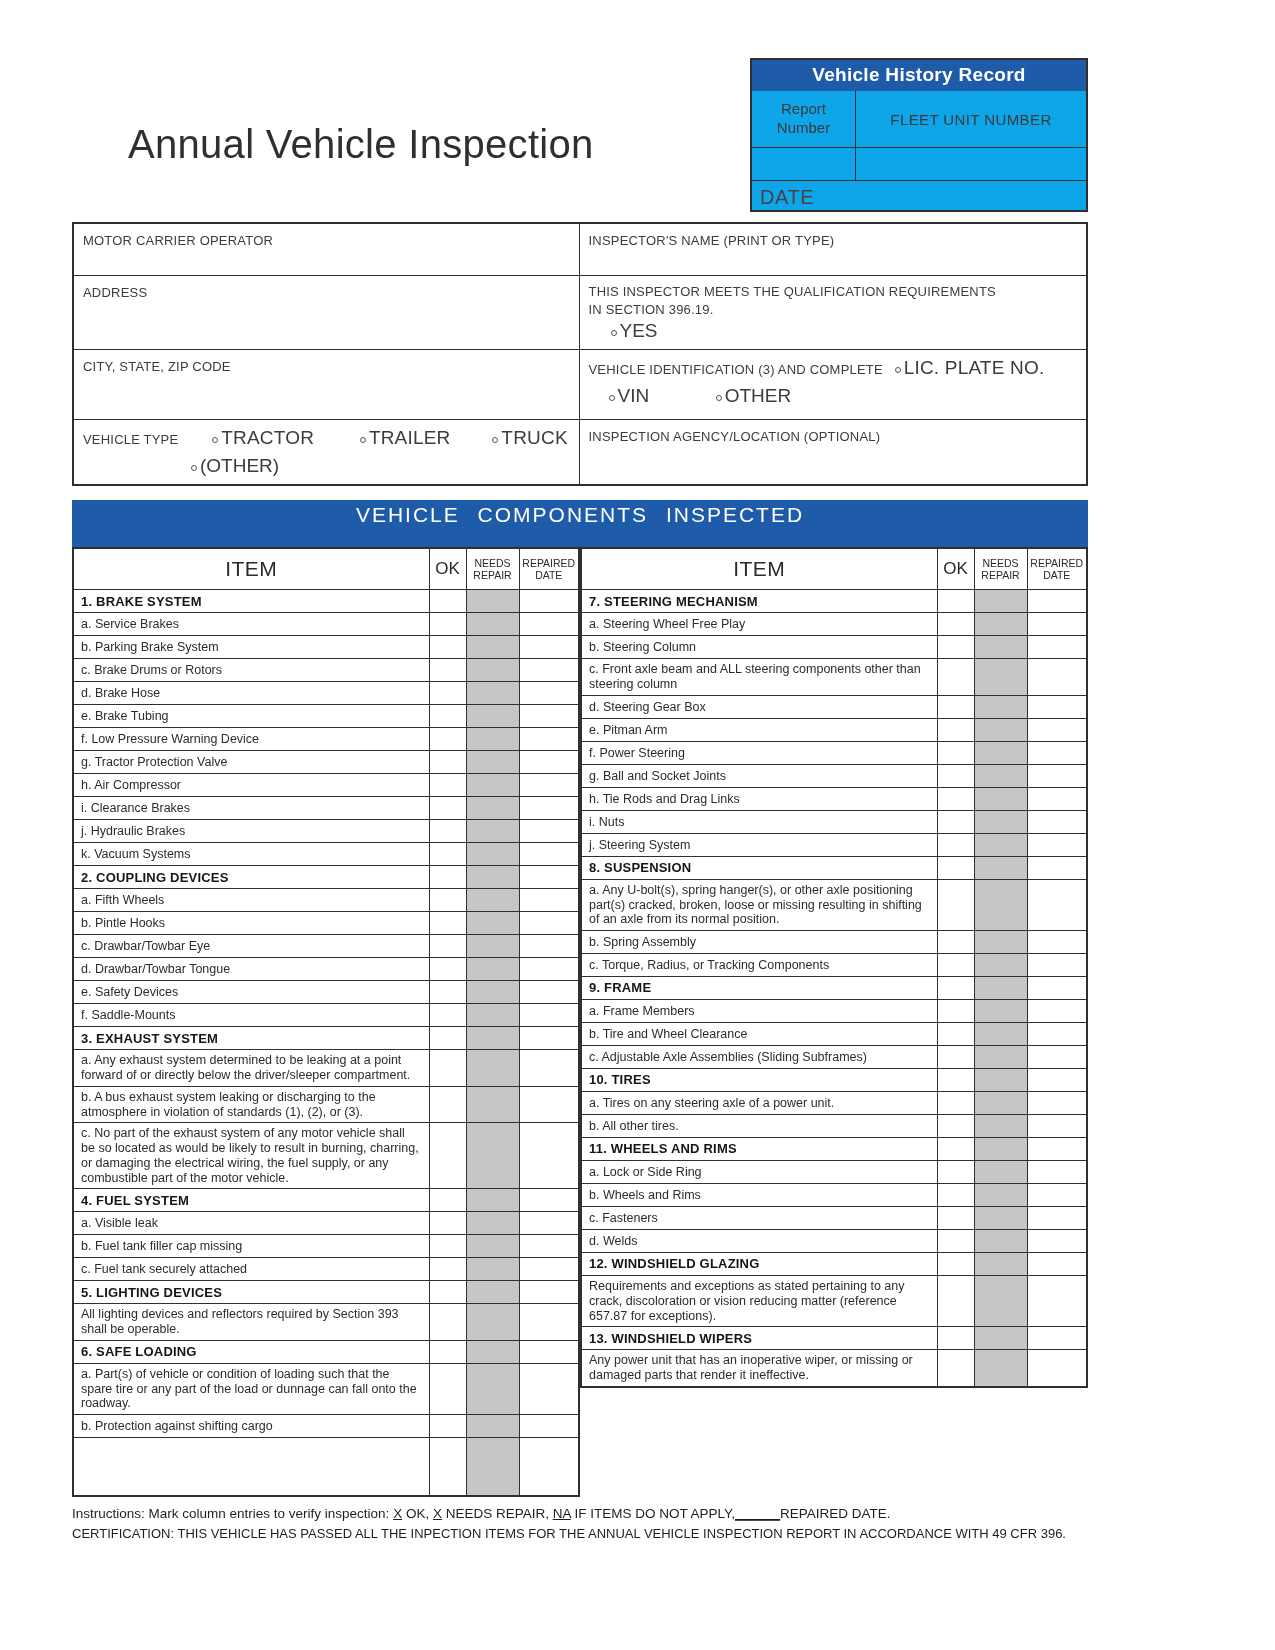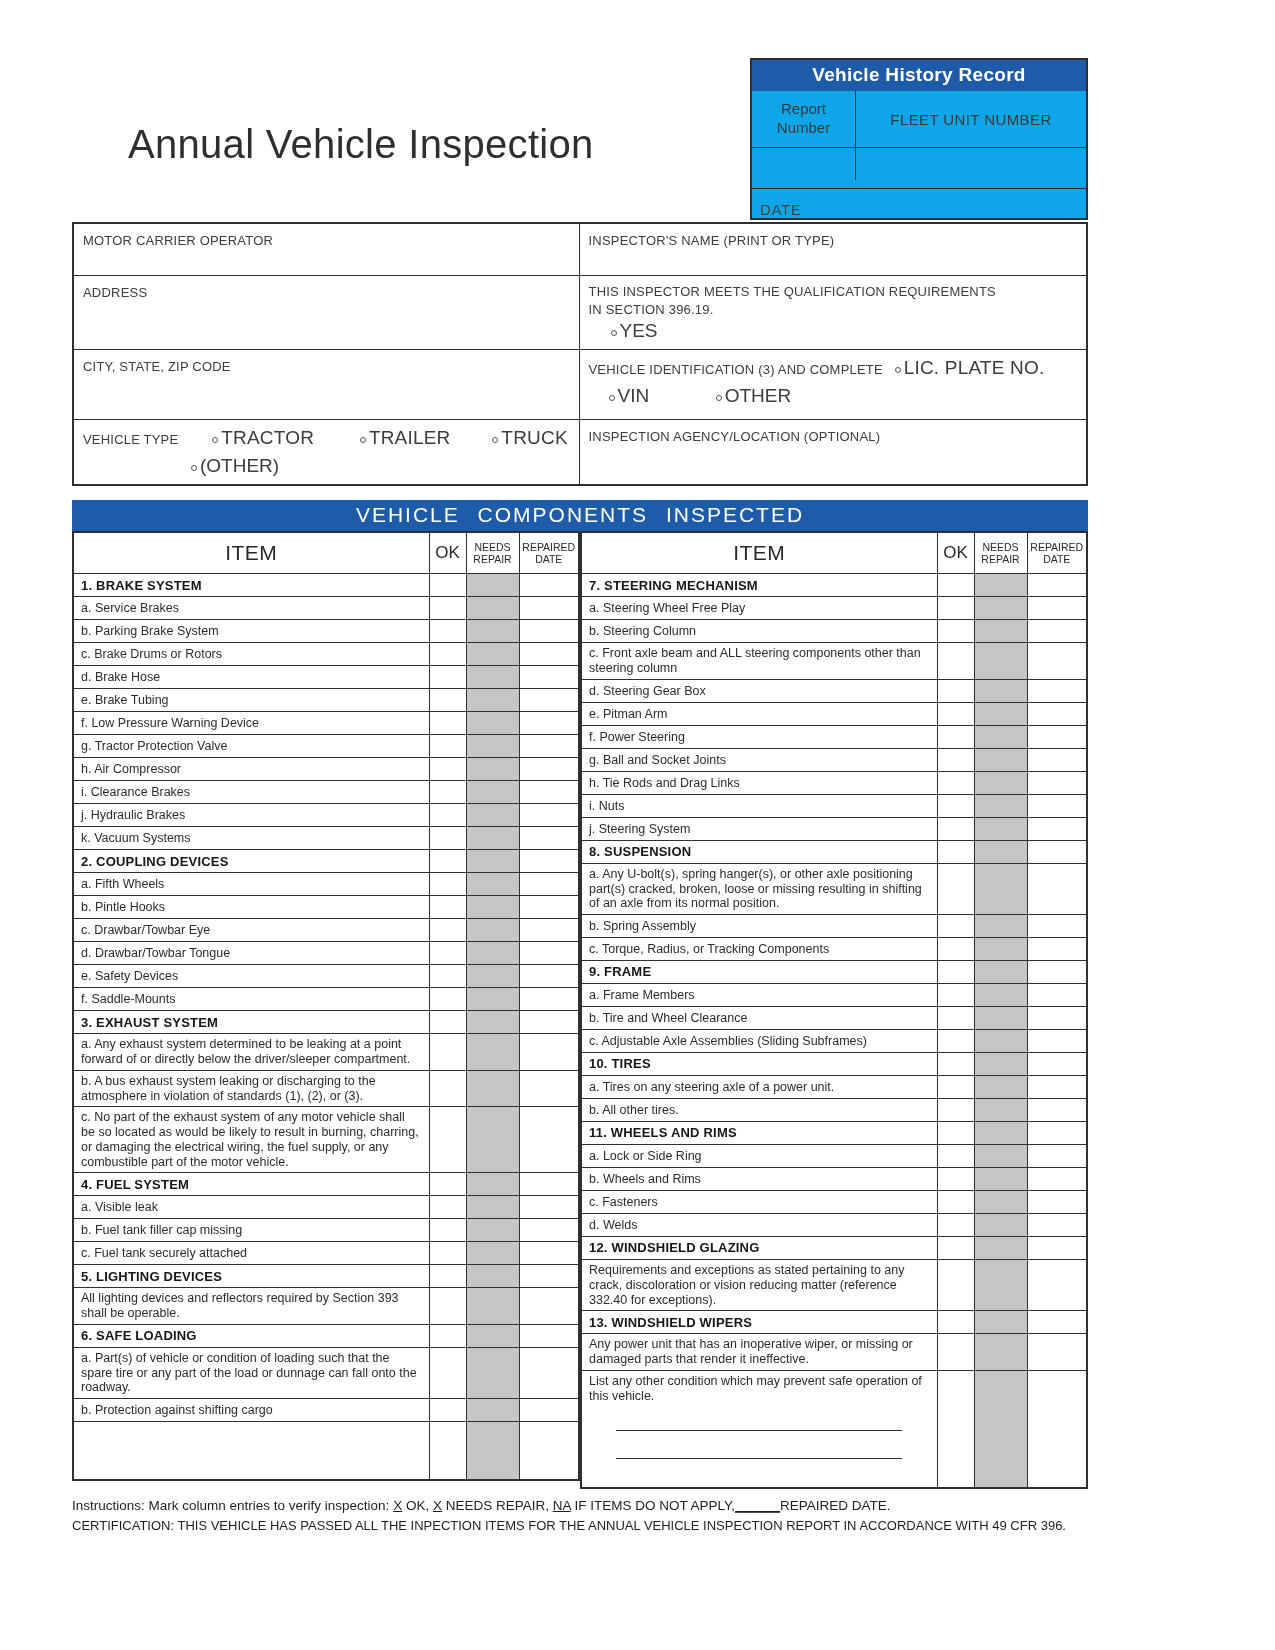--- a/index.html
+++ b/index.html
@@ -31,40 +31,40 @@
     text-align: center; line-height: 1.25; padding: 0 10px;
   }
   .fleet-label {
     grid-column: 2; height: 56px; display: flex; align-items: center; justify-content: center;
     letter-spacing: .4px;
   }
   .input-left  { grid-column: 1; border-right: 1.5px solid #2f2f2f; border-top: 1.5px solid #2f2f2f; height: 33px; }
   .input-right { grid-column: 2; border-top: 1.5px solid #2f2f2f; height: 33px; }
   .date-cell {
     grid-column: 1 / span 2; border-top: 1.5px solid #2f2f2f; height: 30px;
-    padding: 12px 8px; font-size: 15px; letter-spacing: .6px; color: #444; margin-top: 8px;
+    padding: 5px 8px; font-size: 20px; letter-spacing: .6px; color: #444;
   }
 
   
   table.info { width: 100%; border-collapse: collapse; border: 2px solid #2f2f2f; }
   table.info td { border: 1.5px solid #2f2f2f; vertical-align: top; padding: 7px 9px; }
   .lbl { font-size: 13px; color: #3c3c3c; letter-spacing: .2px; }
   .pre { white-space: pre-line; line-height: 1.4; }
   .opt { font-size: 19px; color: #3c3c3c; white-space: nowrap; }
   .circ {
     display: inline-block; width: 6px; height: 6px;
     border: 1px solid #555; border-radius: 50%; margin-right: 3px; vertical-align: 1px;
   }
   .opt-row { margin-top: 6px; }
 
   
   .banner {
     margin-top: 14px; background: var(--blue); color: #fff; text-align: center;
     font-size: 21px; font-weight: 500; letter-spacing: 2px; word-spacing: 10px;
-    padding: 3px 0 4px;
+    padding: 3px 0 20px;
   }
 
   
   .components { display: flex; align-items: flex-start; }
   table.comp { width: 508px; border-collapse: collapse; border: 2px solid #2f2f2f; table-layout: fixed; }
   table.comp th, table.comp td { border: 1.2px solid #2f2f2f; }
   table.comp th { font-weight: 400; color: #2a2a2a; }
   .h-item { font-size: 21px; letter-spacing: .5px; height: 42px; }
   .h-ok { font-size: 17px; }
   .h-needs, .h-date { font-size: 10.5px; line-height: 1.15; padding: 2px 1px; }
@@ -559,39 +559,33 @@
               <td class="c-needs"></td>
               <td class="c-date"></td>
             </tr>
             <tr>
               <td class="c-item sec"><span>12. WINDSHIELD GLAZING</span></td>
               <td class="c-ok"></td>
               <td class="c-needs"></td>
               <td class="c-date"></td>
             </tr>
             <tr>
-              <td class="c-item"><span>Requirements and exceptions as stated pertaining to any crack, discoloration or vision reducing matter (reference 332.40 for exceptions).</span></td>
+              <td class="c-item"><span>Requirements and exceptions as stated pertaining to any crack, discoloration or vision reducing matter (reference 657.87 for exceptions).</span></td>
               <td class="c-ok"></td>
               <td class="c-needs"></td>
               <td class="c-date"></td>
             </tr>
             <tr>
               <td class="c-item sec"><span>13. WINDSHIELD WIPERS</span></td>
               <td class="c-ok"></td>
               <td class="c-needs"></td>
               <td class="c-date"></td>
             </tr>
             <tr>
               <td class="c-item"><span>Any power unit that has an inoperative wiper, or missing or damaged parts that render it ineffective.</span></td>
-              <td class="c-ok"></td>
-              <td class="c-needs"></td>
-              <td class="c-date"></td>
-            </tr>
-            <tr style="height: 118px;">
-              <td class="c-item" style="vertical-align: top;"><span>List any other condition which may prevent safe operation of this vehicle.</span><div class="blank-line"></div><div class="blank-line"></div></td>
               <td class="c-ok"></td>
               <td class="c-needs"></td>
               <td class="c-date"></td>
             </tr>
           </tbody>
       </table>
     </div>
 
     <div class="footer">
       <div class="line1" id="instr-line"><span>Instructions: Mark column entries to verify inspection:  </span><span class="u">X</span><span> OK,   </span><span class="u">X</span><span> NEEDS REPAIR,  </span><span class="u">NA</span><span> IF ITEMS DO NOT APPLY,</span><span class="u">______</span><span>REPAIRED DATE.</span></div>

